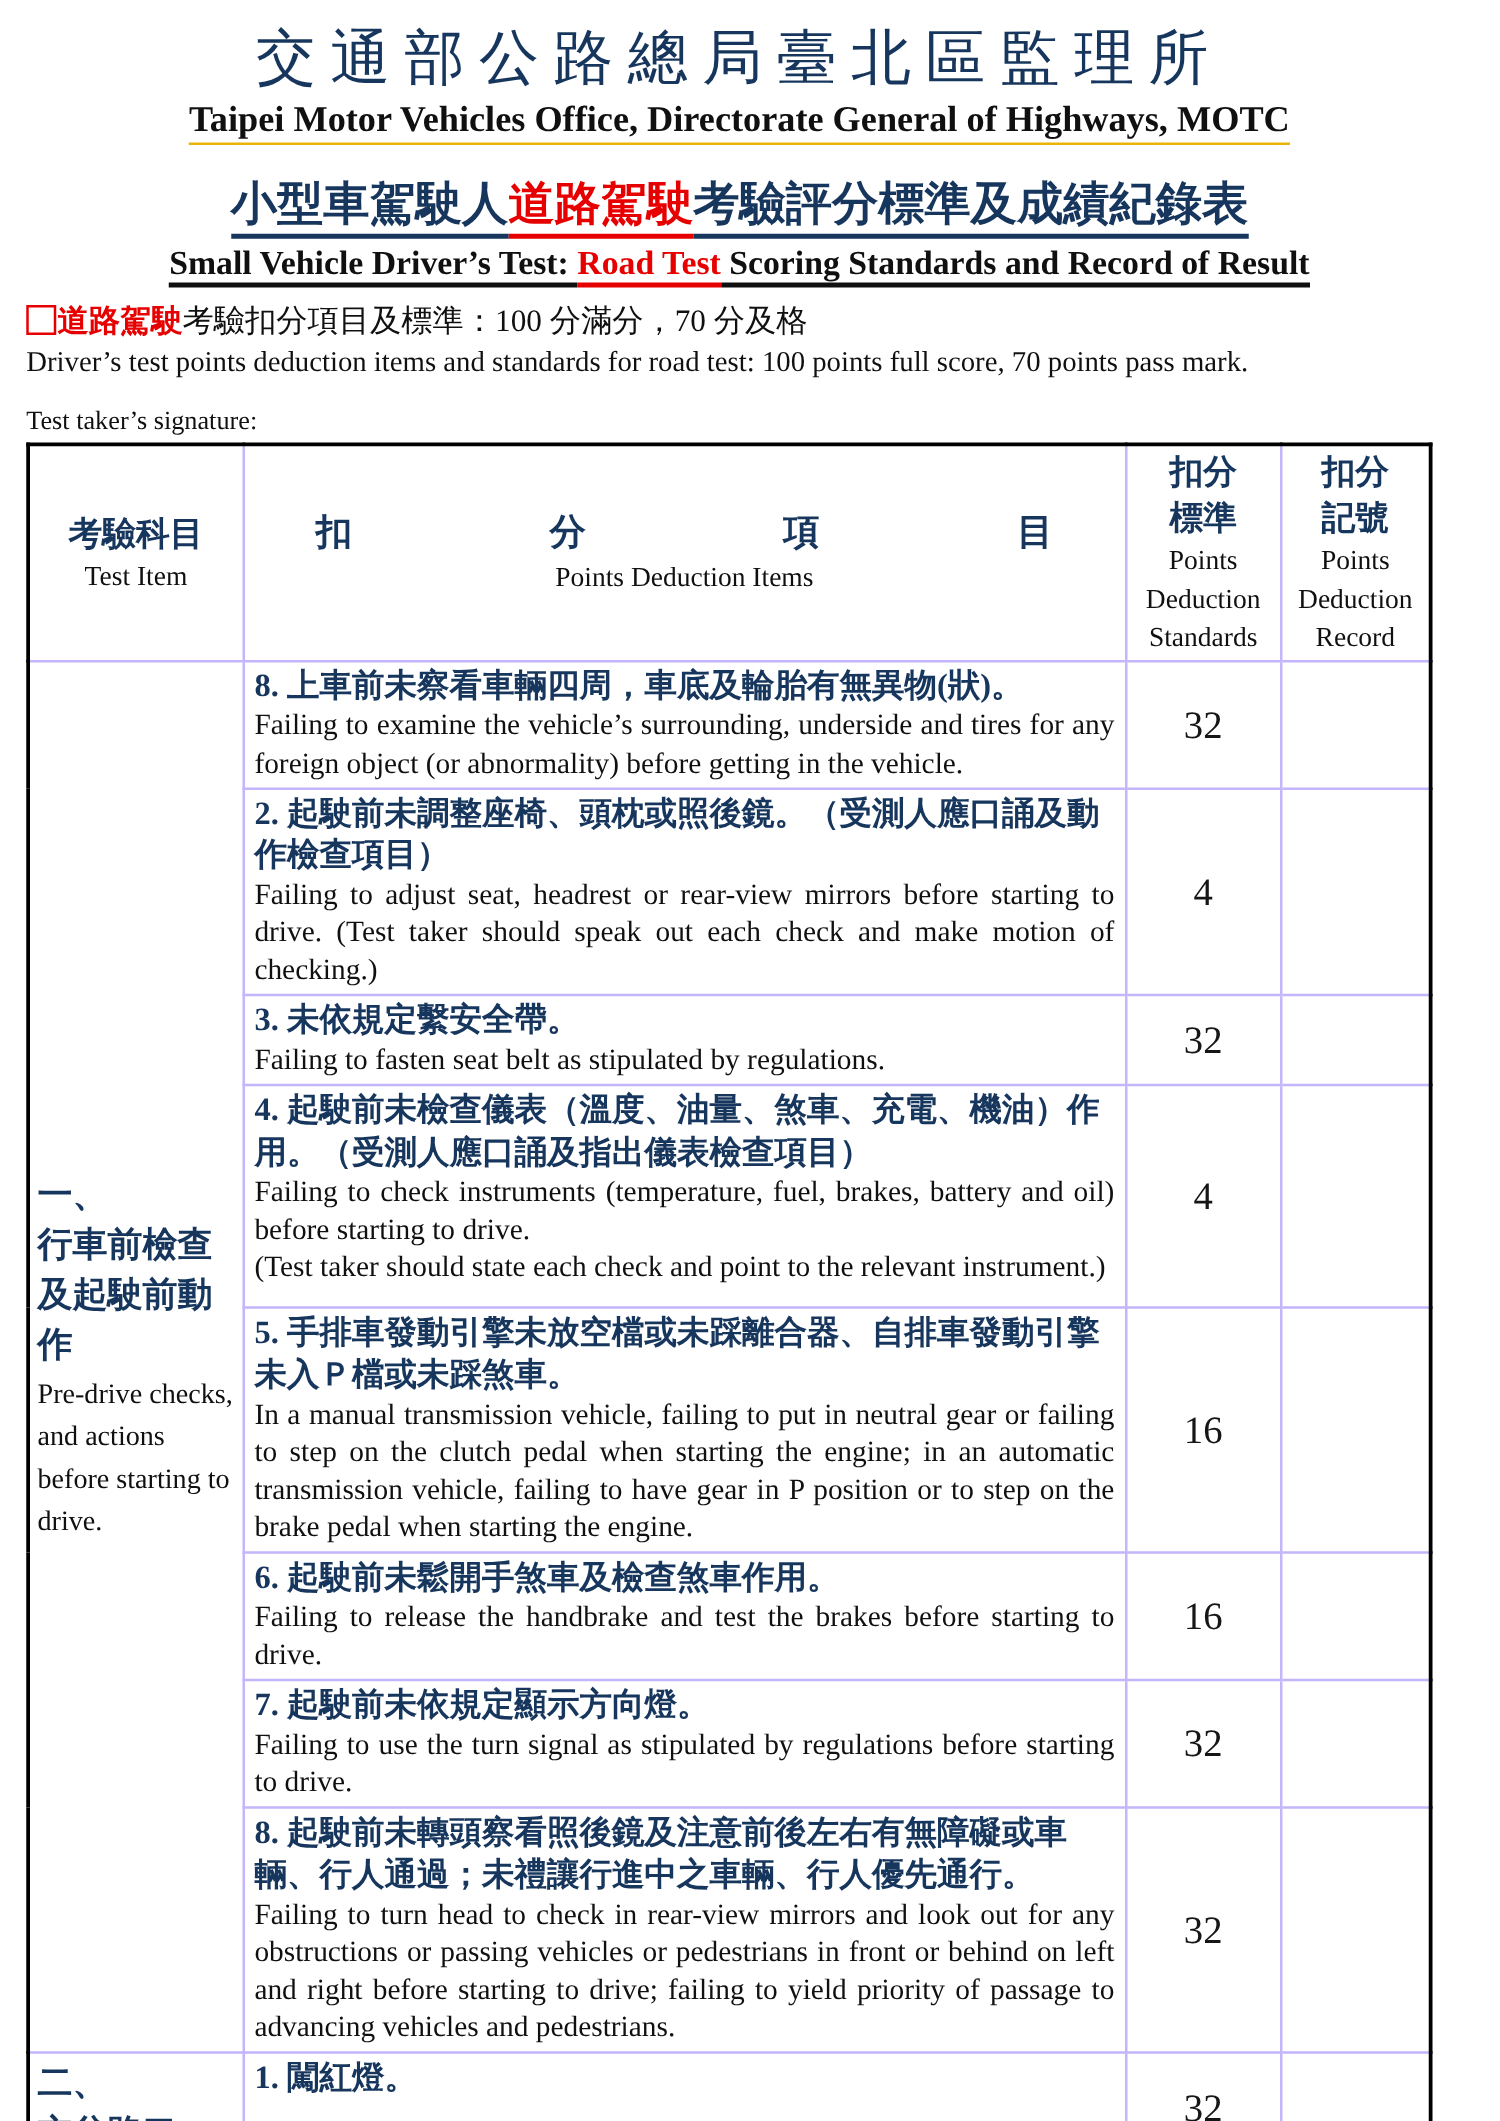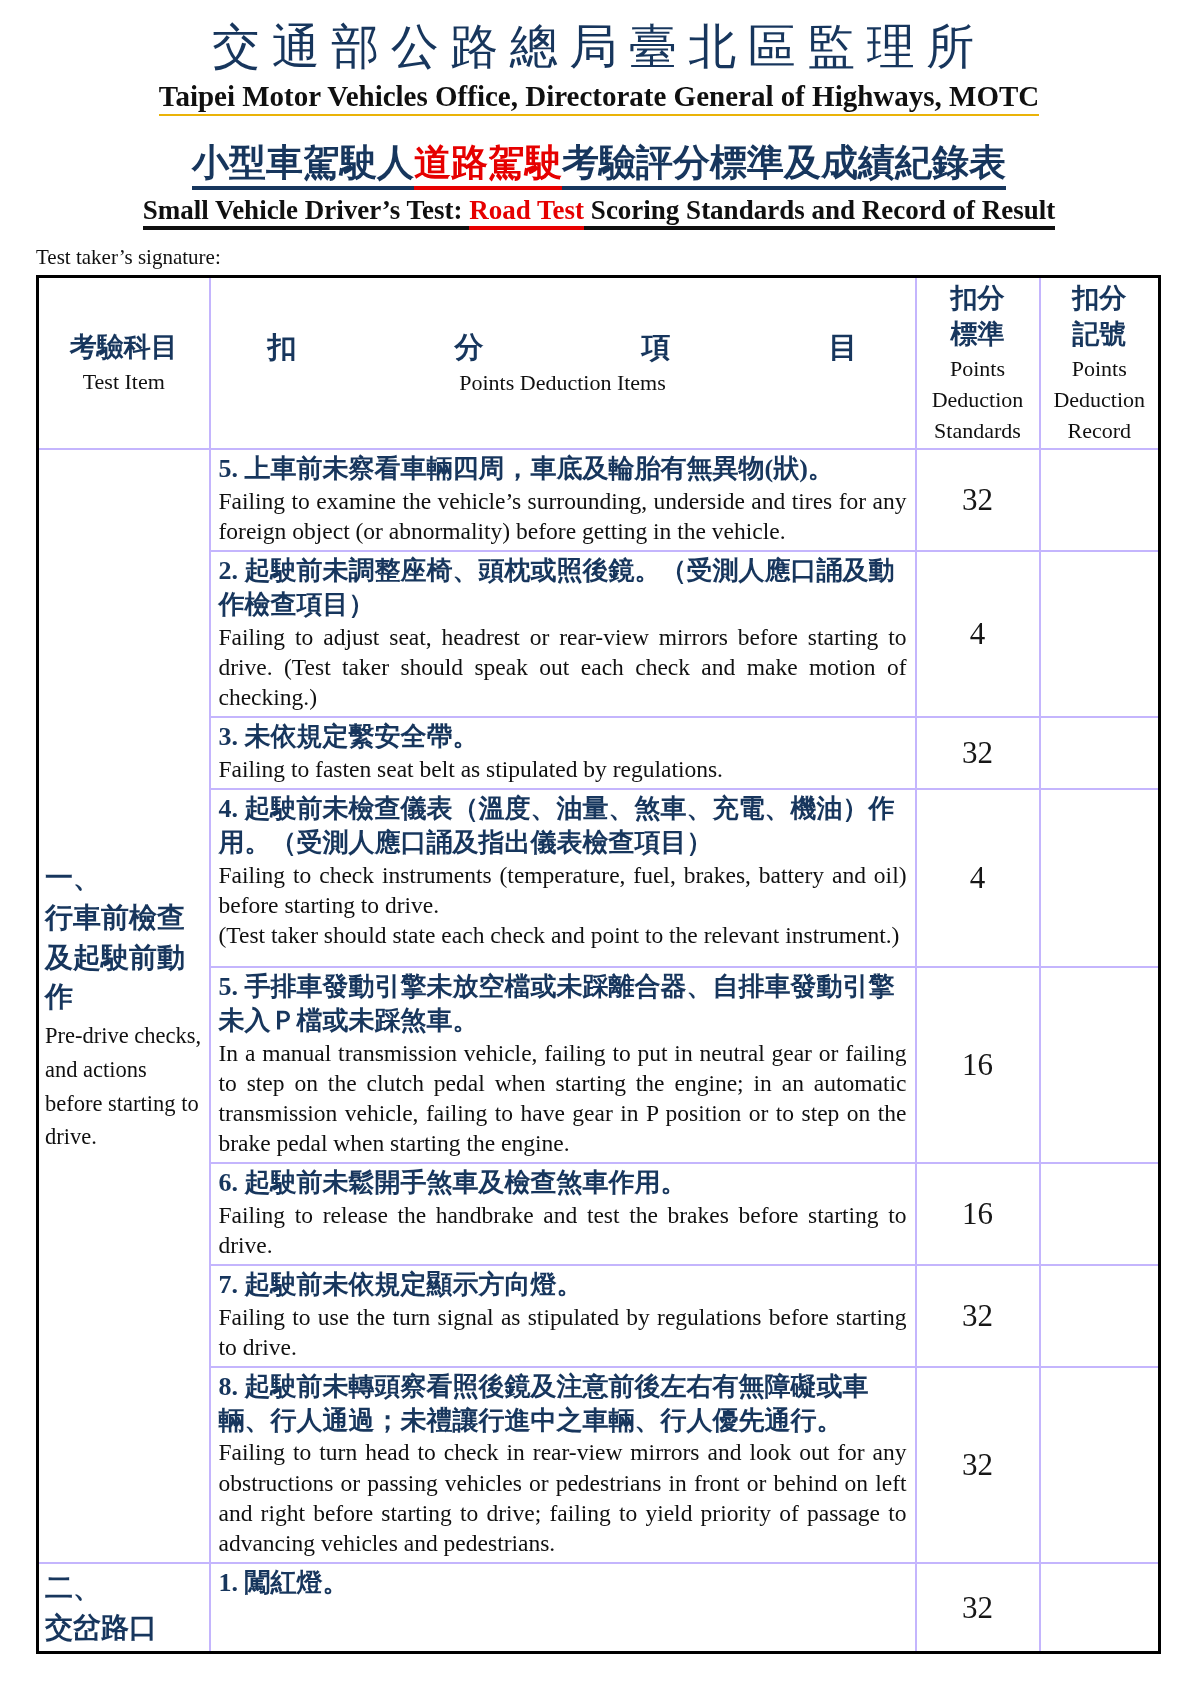--- a/index.html
+++ b/index.html
@@ -3,21 +3,21 @@
 <meta charset="utf-8">
 <style>
   * { margin: 0; padding: 0; box-sizing: border-box; }
   html, body {
     width: 1200px; height: 1697px;
     background: #ffffff;
     overflow: hidden;
     font-family: "Liberation Serif", "DejaVu Serif", serif;
     color: #101010;
   }
-  .page { width: 1200px; height: 1695px; padding: 18px 38px 0 36px; }
+  .page { width: 1200px; height: 1695px; padding: 18px 38px 0 21px; }
 
   
   .hdr { text-align: center; }
   .org-zh {
     color: #17365d;
     font-size: 48px;
     letter-spacing: 0.24em;
     line-height: 1.2;
     font-weight: 400;
     white-space: nowrap;
@@ -140,20 +140,26 @@
       <span class="org-en">Taipei Motor Vehicles Office, Directorate General of Highways, MOTC</span>
     </div>
     <div class="doc-zh-wrap">
       <span>小型車駕駛人</span><span class="red">道路駕駛</span><span>考驗評分標準及成績紀錄表</span>
     </div>
     <div class="doc-en-wrap">
       <span>Small Vehicle Driver’s Test: </span><span class="red">Road Test</span><span> Scoring Standards and Record of Result</span>
     </div>
   </div>
 
+  <div class="intro">
+    <div class="intro-zh">
+      <span class="checkbox"></span><span class="red-term">道路駕駛</span><span>考驗扣分項目及標準：100 分滿分，70 分及格</span>
+    </div>
+    <div class="intro-en">Driver’s test points deduction items and standards for road test: 100 points full score, 70 points pass mark.</div>
+  </div>
 
   <div class="sig">
     <div class="sig-en">Test taker’s signature:</div>
   </div>
 
   <table class="scoring">
     <colgroup>
         <col class="c1">
         <col class="c2">
         <col class="c3">
@@ -187,21 +193,21 @@
     </thead>
     <tbody>
 
       <tr class="rh1">
         <td class="item" rowspan="8">
           <div class="item-zh">一、
 行車前檢查及起駛前動作</div>
           <div class="item-en">Pre-drive checks, and actions before starting to drive.</div>
         </td>
         <td class="desc">
-          <div class="tzh">5. 上車前未察看車輛四周，車底及輪胎有無異物(狀)。</div>
+          <div class="tzh">8. 上車前未察看車輛四周，車底及輪胎有無異物(狀)。</div>
           <div class="ten">Failing to examine the vehicle’s surrounding, underside and tires for any foreign object (or abnormality) before getting in the vehicle.</div>
         </td>
         <td class="pts">32</td>
         <td class="rec"></td>
       </tr>
       <tr class="rh2">
         <td class="desc">
           <div class="tzh">2. 起駛前未調整座椅、頭枕或照後鏡。（受測人應口誦及動作檢查項目）</div>
           <div class="ten">Failing to adjust seat, headrest or rear-view mirrors before starting to drive. (Test taker should speak out each check and make motion of checking.)</div>
         </td>

